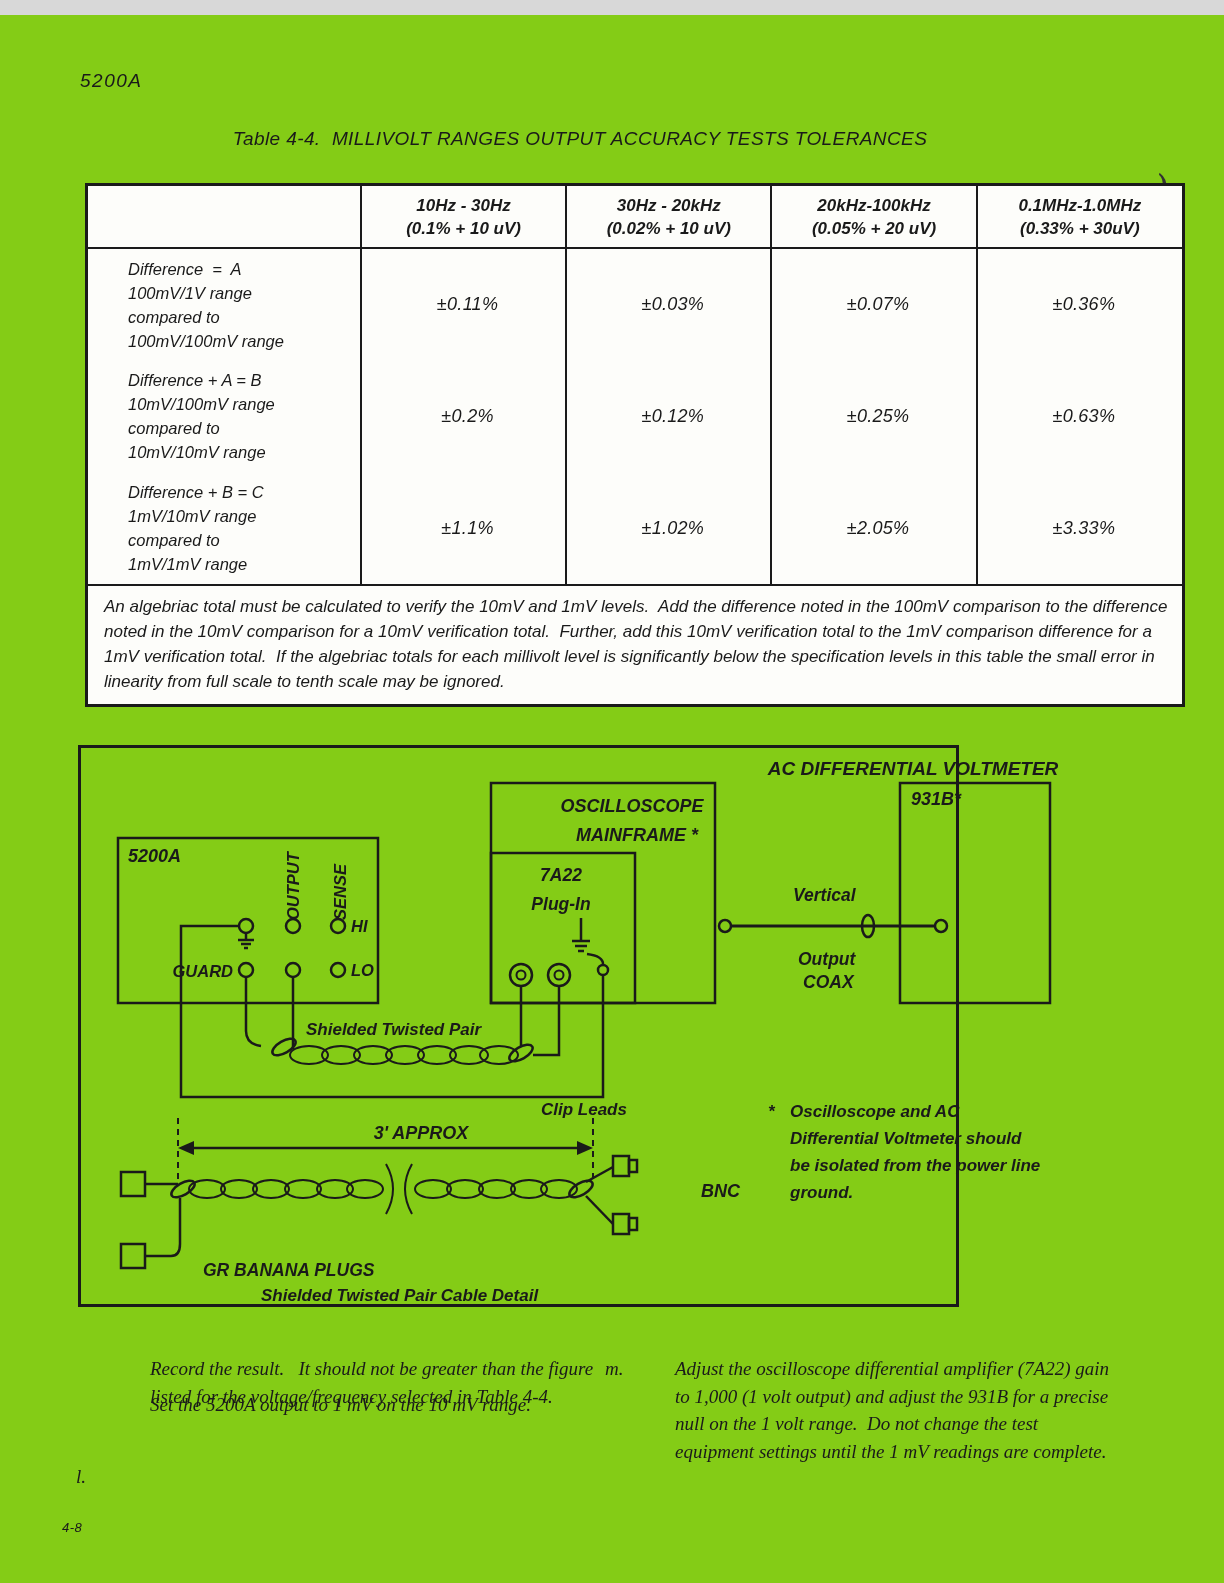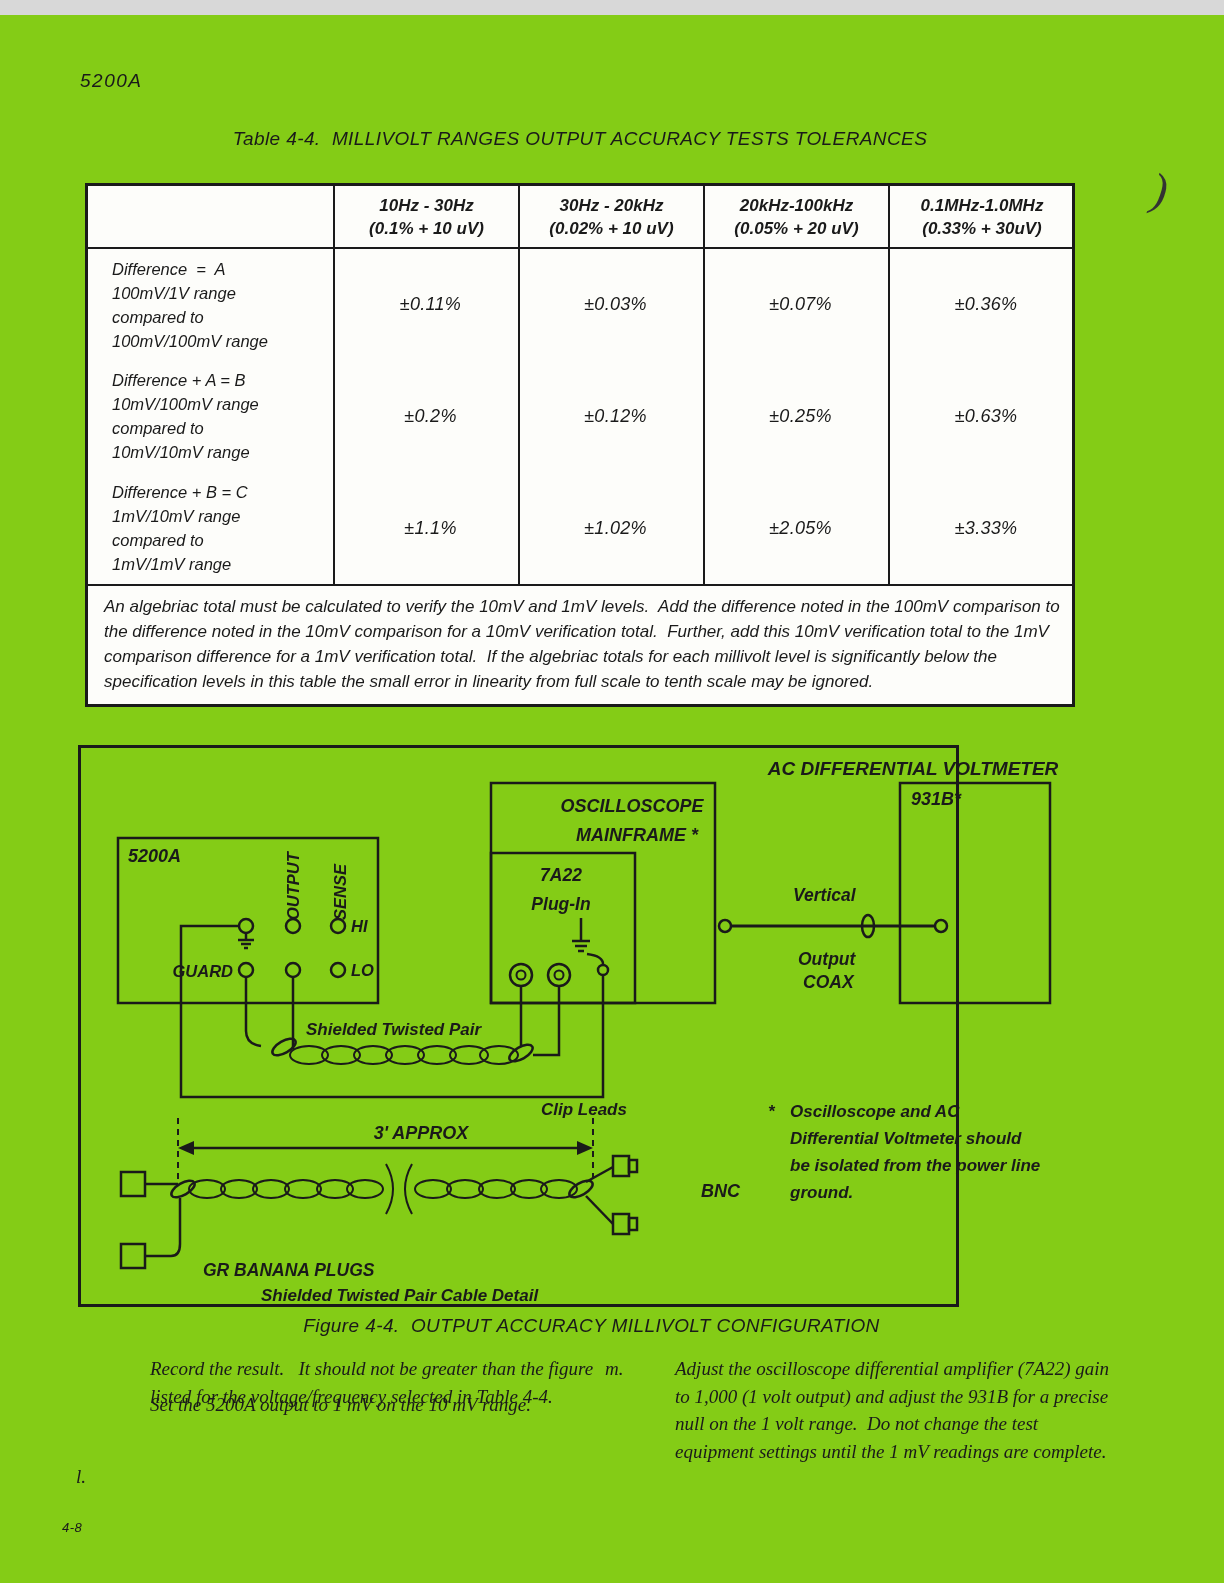--- a/index.html
+++ b/index.html
@@ -10,30 +10,30 @@
     font-family:"Liberation Sans", sans-serif;
     font-style:italic;
   }
   .abs { position:absolute; }
 
   .doc-model { left:80px; top:55px; font-size:19px; letter-spacing:1.5px; }
   .scan-artifact { left:1152px; top:148px; font-family:"Liberation Serif",serif; font-size:46px; color:#333; transform:rotate(8deg); }
 
   .table-title { left:85px; top:113px; width:990px; text-align:center; font-size:19px; letter-spacing:0.4px; white-space:pre-wrap; }
 
-  .table-box { left:85px; top:168px; width:990px; border:3px solid #1a1a1a; background:#fdfdfa; }
+  .table-box { left:85px; top:168px; width:1100px; border:3px solid #1a1a1a; background:#fdfdfa; }
   table.tol { width:100%; border-collapse:collapse; table-layout:fixed; }
   table.tol col.c0 { width:246px; }
   table.tol col.cd { width:185px; }
   table.tol th, table.tol td { vertical-align:middle; }
   table.tol th + th, table.tol td + td { border-left:2px solid #1a1a1a; }
   table.tol thead th { border-bottom:2px solid #1a1a1a; height:62px; font-size:17px; font-weight:bold; text-align:center; }
   table.tol thead th div { line-height:23px; }
   table.tol tbody td { height:112px; }
-  td.lbl { padding-left:24px; font-size:16.5px; }
+  td.lbl { padding-left:40px; font-size:16.5px; }
   td.lbl div { line-height:24px; white-space:pre-wrap; }
   td.val { text-align:center; font-size:18px; letter-spacing:0.3px;padding-left:8px; }
   .note { border-top:2px solid #1a1a1a; padding:8px 8px 10px 16px; font-size:17px; line-height:25px; white-space:pre-wrap; }
 
   .figure-box { left:78px; top:730px; width:881px; height:562px; border:3px solid #1a1a1a; }
   .figure-box svg { position:absolute; left:0; top:0; }
   svg text { font-family:"Liberation Sans", sans-serif; fill:#1a1a1a; font-weight:bold; }
   .t17 { font-size:17px; } .t175 { font-size:17.5px; } .t18 { font-size:18px; } .t19 { font-size:19px; } .t165 { font-size:16.5px; }
   svg .ln { stroke:#1a1a1a; fill:none; }
 
@@ -257,21 +257,20 @@
         <text class="t17" x="709" y="396">Differential Voltmeter should</text>
         <text class="t17" x="709" y="423">be isolated from the power line</text>
         <text class="t17" x="709" y="450">ground.</text>
       </g>
 
       <text class="t175" x="122" y="528">GR BANANA PLUGS</text>
       <text class="t17" x="180" y="553">Shielded Twisted Pair Cable Detail</text>
     </svg>
   </div>
 
-  <div class="abs fig-caption">Figure 4-4.  OUTPUT ACCURACY MILLIVOLT CONFIGURATION</div>
 
   <div class="abs serif para-record">Record the result.   It should not be greater than the figure listed for the voltage/frequency selected in Table 4-4.</div>
   <div class="abs serif item-l-label">l.</div>
   <div class="abs serif item-l-text">Set the 5200A output to 1 mV on the 10 mV range.</div>
   <div class="abs serif item-m-label">m.</div>
   <div class="abs serif item-m-text">Adjust the oscilloscope differential amplifier (7A22) gain to 1,000 (1 volt output) and adjust the 931B for a precise null on the 1 volt range.  Do not change the test equipment settings until the 1 mV readings are complete.</div>
 
   <div class="abs page-number">4-8</div>
 
 </div>

